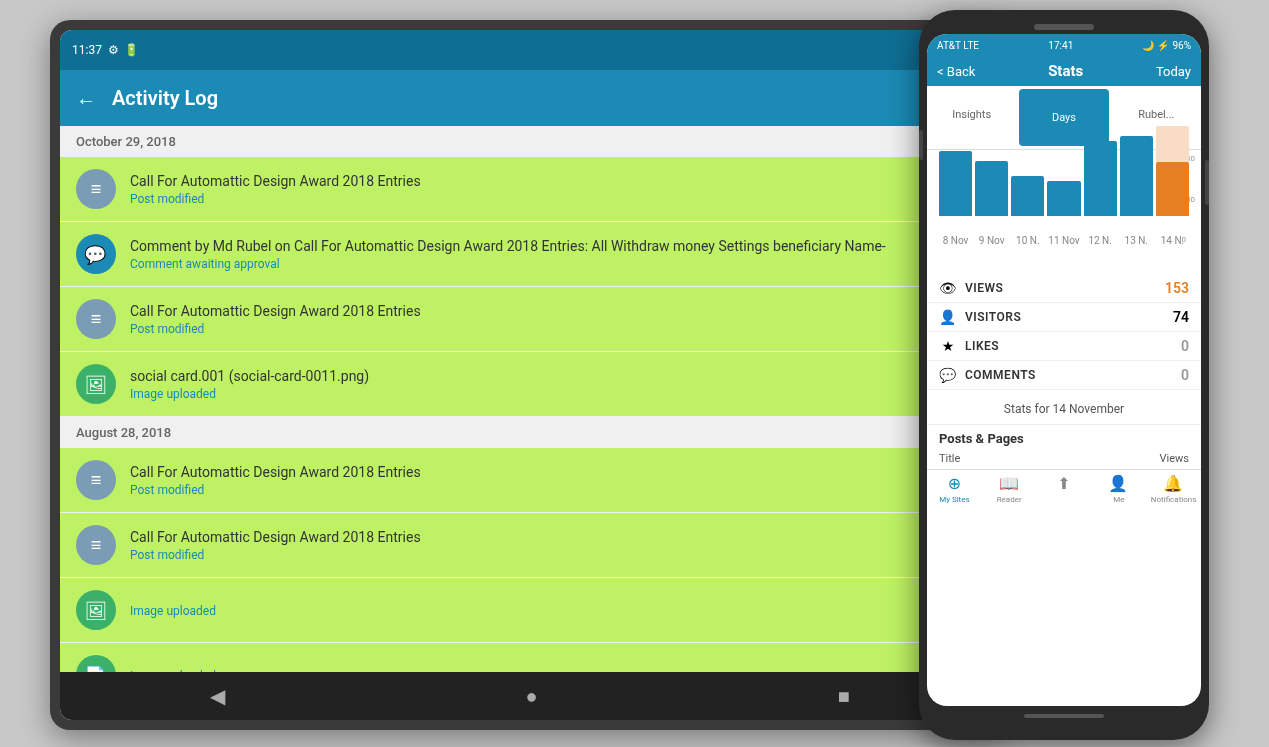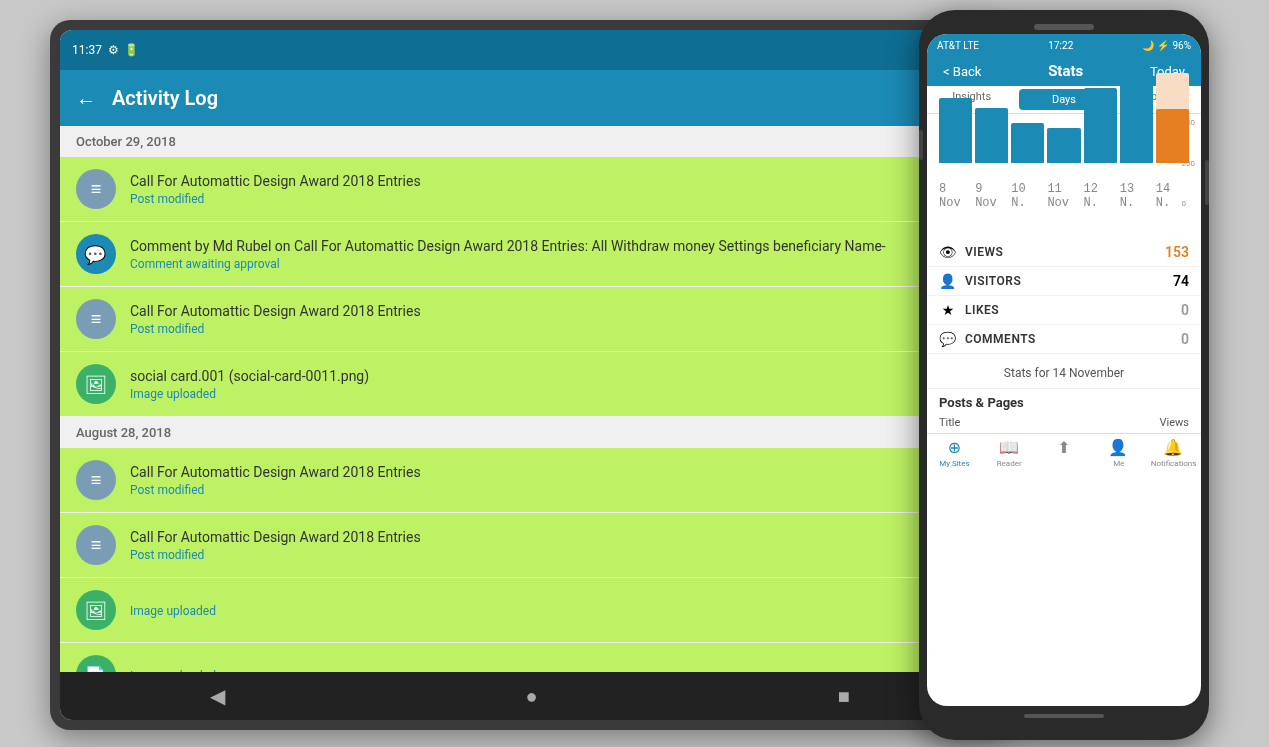--- a/index.html
+++ b/index.html
@@ -152,35 +152,35 @@
       justify-content: space-between;
       font-size: 10px;
       color: #fff;
       height: 22px;
     }
     .phone-header {
       background: #1b8ab5;
       display: flex;
       align-items: center;
       justify-content: space-between;
-      padding: 6px 16px;
+      padding: 6px 10px;
       color: #fff;
     }
     .phone-header-back { font-size: 13px; display: flex; align-items: center; gap: 2px; }
     .phone-header-title { font-size: 15px; font-weight: 700; }
     .phone-header-right { font-size: 13px; }
     .phone-tabs {
       display: flex;
       border-bottom: 1px solid #ddd;
       background: #fff;
     }
     .phone-tab {
       flex: 1;
       text-align: center;
-      padding: 4px 0;
+      padding: 22px 0;
       font-size: 11px;
       cursor: pointer;
       color: #666;
       background: #fff;
     }
     .phone-tab.active {
       background: #1b8ab5;
       color: #fff;
       border-radius: 4px;
       margin: 3px;
@@ -204,21 +204,21 @@
       align-items: center;
       flex: 1;
     }
     .chart-bar {
       width: 100%;
       border-radius: 2px 2px 0 0;
     }
     .bar-blue { background: #1b8ab5; }
     .bar-orange { background: #e67e22; }
     .bar-bg { background: #f8dcc4; }
-    .chart-label { font-size: 12px; color: #888; margin-top: 19px; font-family: Liberation Mono, monospace; }
+    .chart-label { font-size: 10px; color: #888; margin-top: 19px; }
     .chart-y-axis {
       position: absolute;
       right: 6px;
       top: 4px;
       display: flex;
       flex-direction: column;
       justify-content: space-between;
       height: 90px;
       font-size: 8px;
       color: #999;
@@ -394,21 +394,21 @@
 <div class="phone-wrapper">
   <div class="volume-btn"></div>
   <div class="power-btn"></div>
   <div class="phone-top-bar">
     <div class="phone-speaker"></div>
   </div>
   <div class="phone-screen">
 
     <div class="phone-status-bar">
       <span>AT&amp;T  LTE</span>
-      <span>17:22</span>
+      <span>17:41</span>
       <span>🌙 ⚡ 96%</span>
     </div>
 
     <div class="phone-header">
       <span class="phone-header-back">&lt; Back</span>
       <span class="phone-header-title">Stats</span>
       <span class="phone-header-right">Today</span>
     </div>
 
     <div class="phone-tabs">

